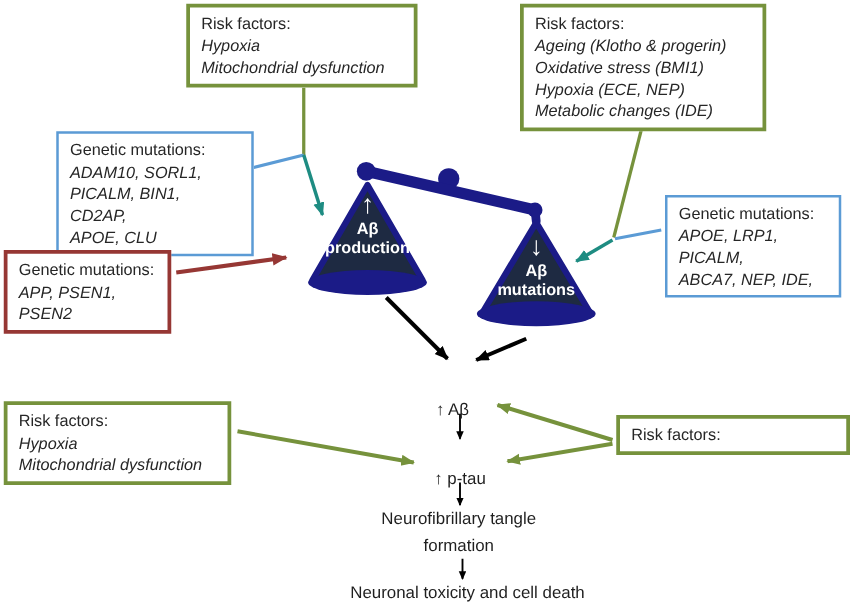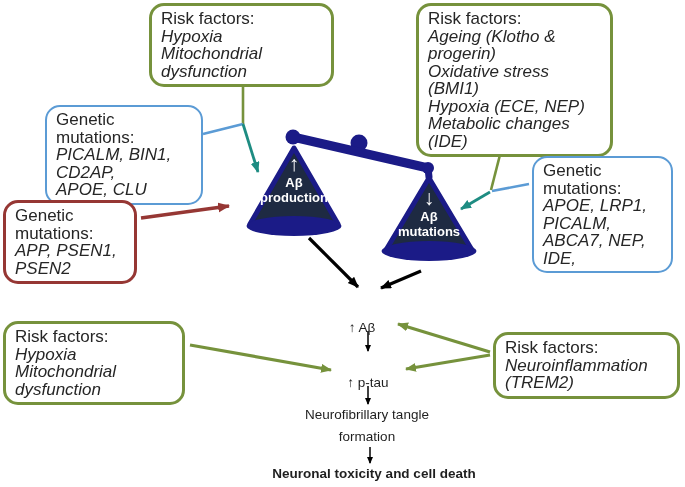--- a/index.html
+++ b/index.html
@@ -3,21 +3,21 @@
 <meta charset="utf-8">
 <style>
   html,body{margin:0;padding:0;background:#fff;}
   #canvas{
     position:relative;width:685px;height:487px;background:#fff;overflow:hidden;
     font-family:"Liberation Sans", sans-serif;
   }
   #arrow-layer{position:absolute;left:0;top:0;width:685px;height:487px;}
   .box{
     position:absolute;background:#fff;box-sizing:border-box;
-    padding:4px 9px;font-size:17px;line-height:17.5px;color:var(--text,#262626);border-radius:15px;
+    padding:4px 9px;font-size:13px;line-height:17.5px;color:var(--text,#262626);
   }
   .box.green{border:3px solid var(--green,#76923C);}
   .box.blue{border:2.5px solid var(--blue,#5B9BD5);}
   .box.red{border:3px solid var(--red,#963734);}
   .box .box-title{font-style:normal;}
   .italic{font-style:italic;}
   .flow{
     position:absolute;text-align:center;color:#1f1f1f;font-size:13.5px;line-height:17px;
   }
   .flow.two-line{line-height:22px;}
@@ -109,20 +109,21 @@
   <div class="box green" style="left:416px;top:3px;width:197px;">
     <div class="box-title">Risk factors:</div>
     <div class="italic">Ageing (Klotho &amp; progerin)</div>
     <div class="italic">Oxidative stress (BMI1)</div>
     <div class="italic">Hypoxia (ECE, NEP)</div>
     <div class="italic">Metabolic changes (IDE)</div>
   </div>
 
   <div class="box blue" style="left:45px;top:105px;width:158px;">
     <div class="box-title">Genetic mutations:</div>
+    <div class="italic">ADAM10, SORL1,</div>
     <div class="italic">PICALM, BIN1, CD2AP,</div>
     <div class="italic">APOE, CLU</div>
   </div>
 
   <div class="box red" style="left:3px;top:200px;width:134px;">
     <div class="box-title">Genetic mutations:</div>
     <div class="italic">APP, PSEN1, PSEN2</div>
   </div>
 
   <div class="box blue" style="left:532px;top:156px;width:141px;">
@@ -132,35 +133,34 @@
   </div>
 
   <div class="box green" style="left:3px;top:321px;width:182px;">
     <div class="box-title">Risk factors:</div>
     <div class="italic">Hypoxia</div>
     <div class="italic">Mitochondrial dysfunction</div>
   </div>
 
   <div class="box green" style="left:493px;top:332px;width:187px;">
     <div class="box-title">Risk factors:</div>
-    <div class="italic">Neuroinflammation (TREM2)</div>
   </div>
 
   <div class="pan-label" style="left:244px;top:152px;">
     <div class="pan-arrow">↑</div>
     <div>Aβ</div>
     <div>production</div>
   </div>
   <div class="pan-label" style="left:379px;top:186px;">
     <div class="pan-arrow">↓</div>
     <div>Aβ</div>
     <div>mutations</div>
   </div>
 
   <div class="flow" style="left:312px;top:303px;width:100px;margin-top:16px;">↑ Aβ</div>
   <div class="flow" style="left:318px;top:374px;width:100px;">↑ p-tau</div>
   <div class="flow two-line" style="left:284px;top:404px;width:166px;">
     <div>Neurofibrillary tangle</div>
     <div>formation</div>
   </div>
-  <div class="flow" style="left:254px;top:465px;width:240px;font-weight:bold;">Neuronal toxicity and cell death</div>
+  <div class="flow" style="left:254px;top:465px;width:240px;">Neuronal toxicity and cell death</div>
 
 </div>
 
 </body></html>

